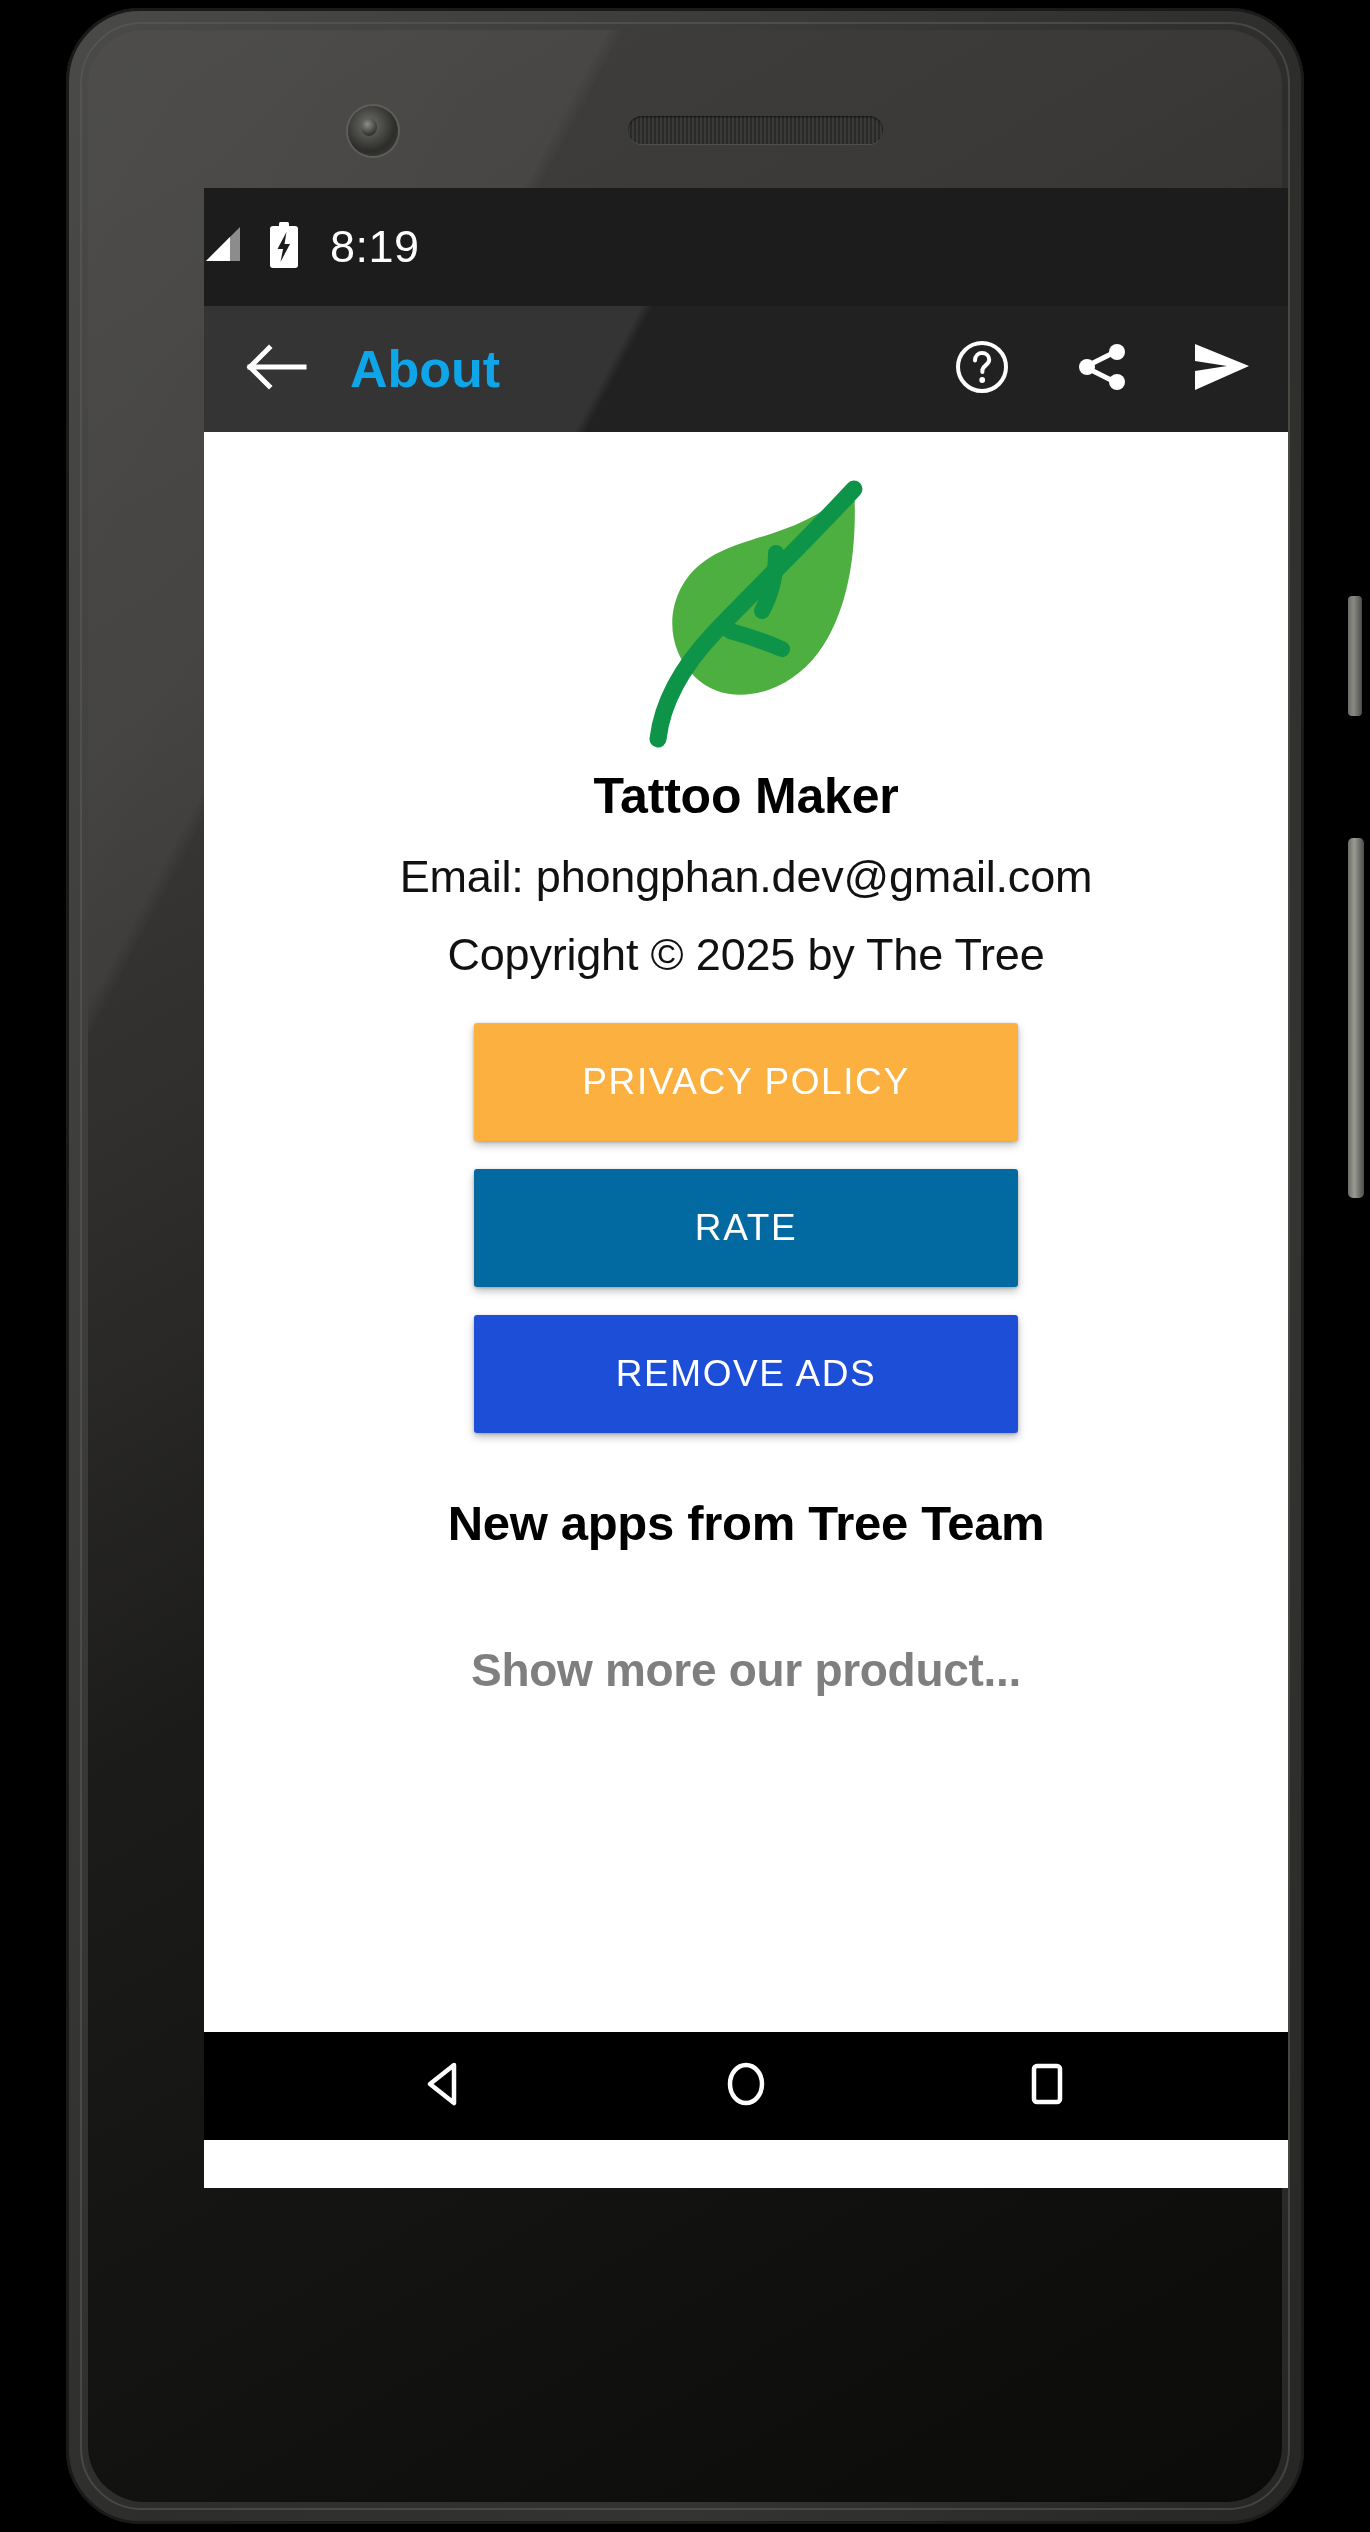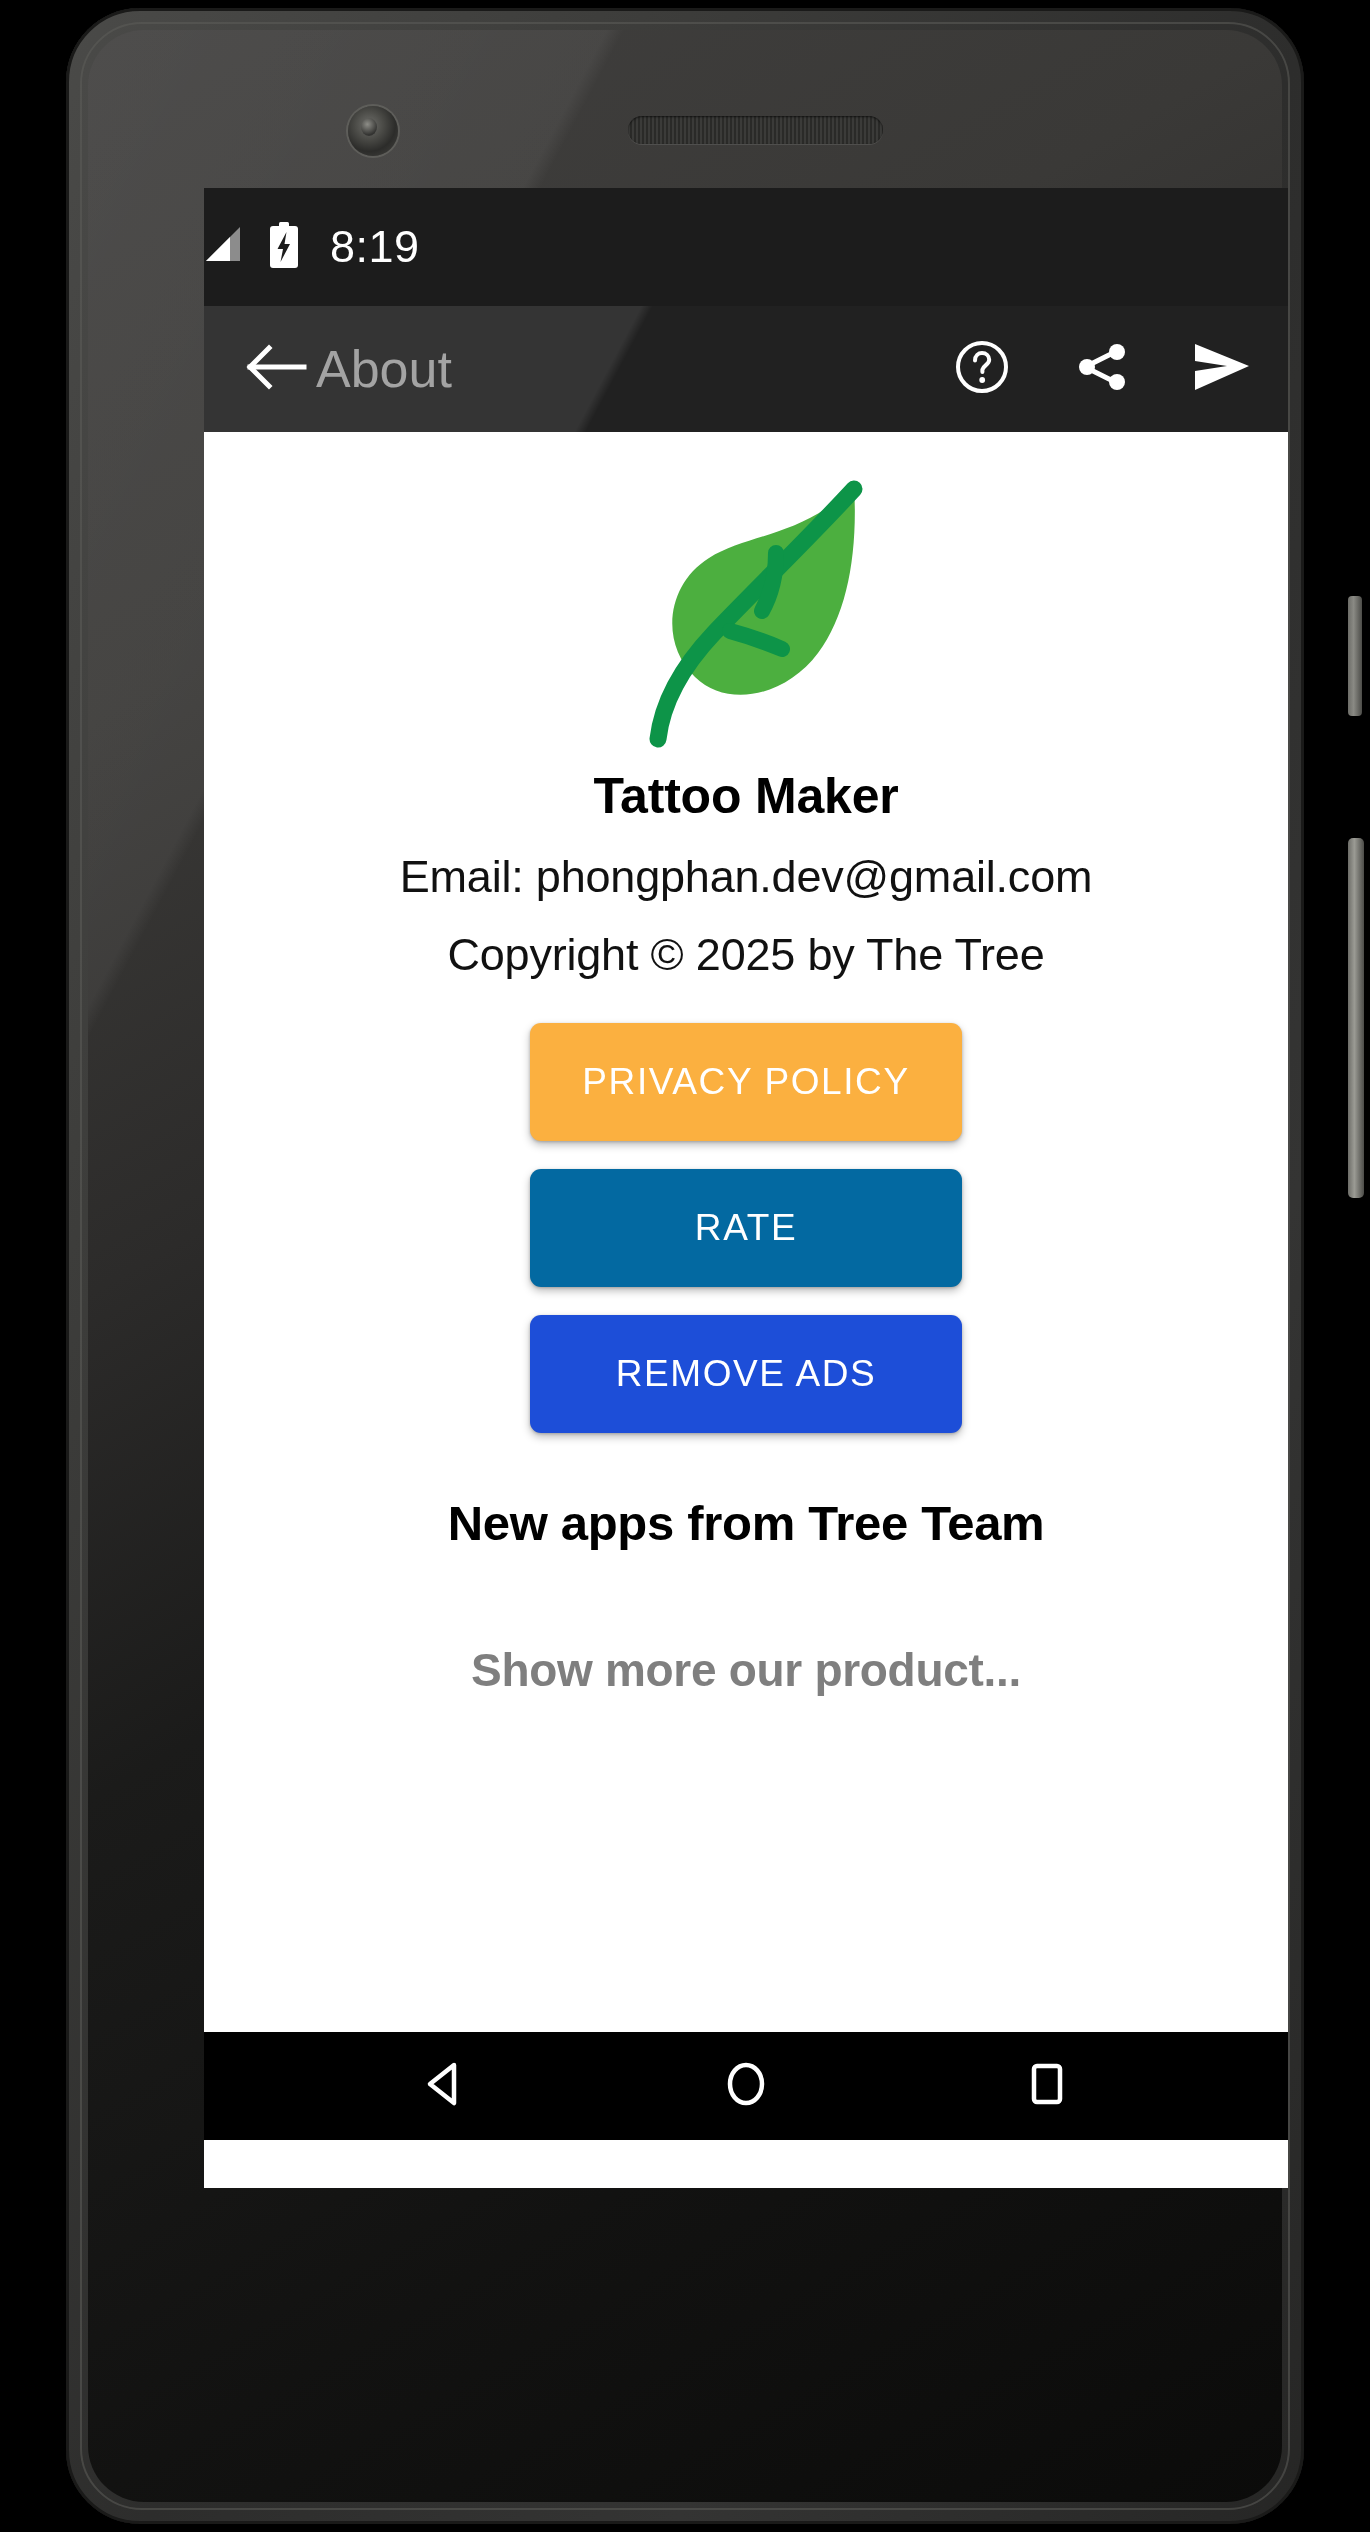--- a/index.html
+++ b/index.html
@@ -182,23 +182,24 @@
     width: 78px;
     height: 78px;
     display: flex;
     align-items: center;
     justify-content: center;
     cursor: pointer;
     position: relative;
     z-index: 2;
   }
   .appbar-title {
-    color: #a3a3a3;
+    color: #0ea5e9;
     font-size: 52px;
-    font-weight: 400;
+    font-weight: 700;
+    margin-left: 34px;
     position: relative;
     z-index: 2;
   }
   .appbar-actions {
     margin-left: auto;
     display: flex;
     align-items: center;
     gap: 48px;
     position: relative;
     z-index: 2;
@@ -244,24 +245,24 @@
     letter-spacing: -.2px;
   }
   .btn-stack {
     margin-top: 42px;
     display: flex;
     flex-direction: column;
     align-items: center;
     gap: 28px;
   }
   .mbtn {
-    width: 432px;
+    width: 544px;
     height: 118px;
     border: none;
-    border-radius: 11px;
+    border-radius: 3px;
     color: #ffffff;
     font-size: 37px;
     font-family: "Liberation Sans", sans-serif;
     letter-spacing: 1.6px;
     cursor: pointer;
     box-shadow: 0 4px 8px rgba(0,0,0,.26), 0 1px 3px rgba(0,0,0,.2);
     display: flex;
     align-items: center;
     justify-content: center;
   }

